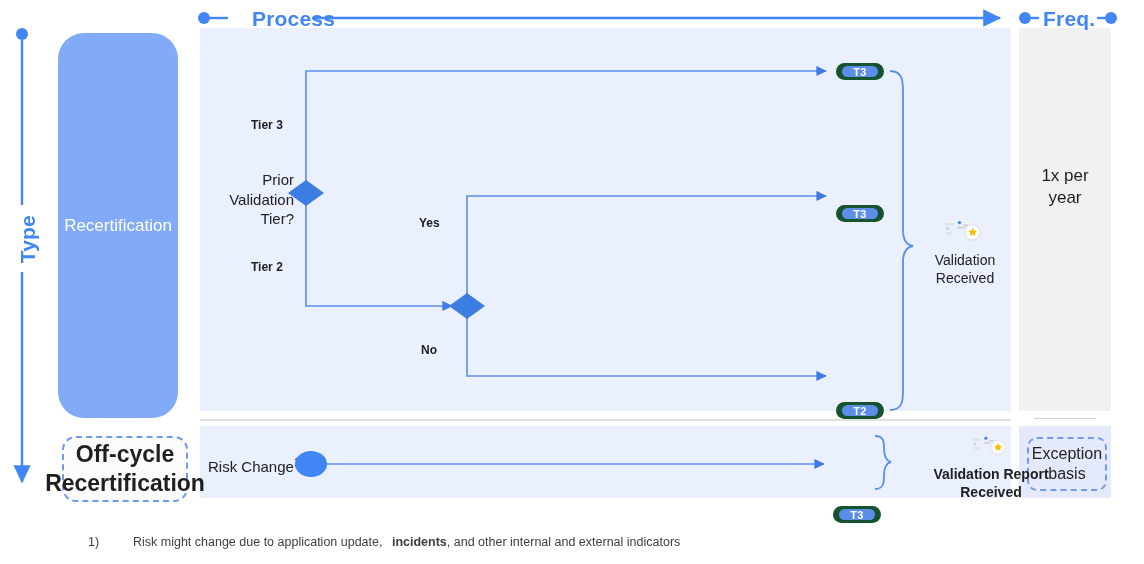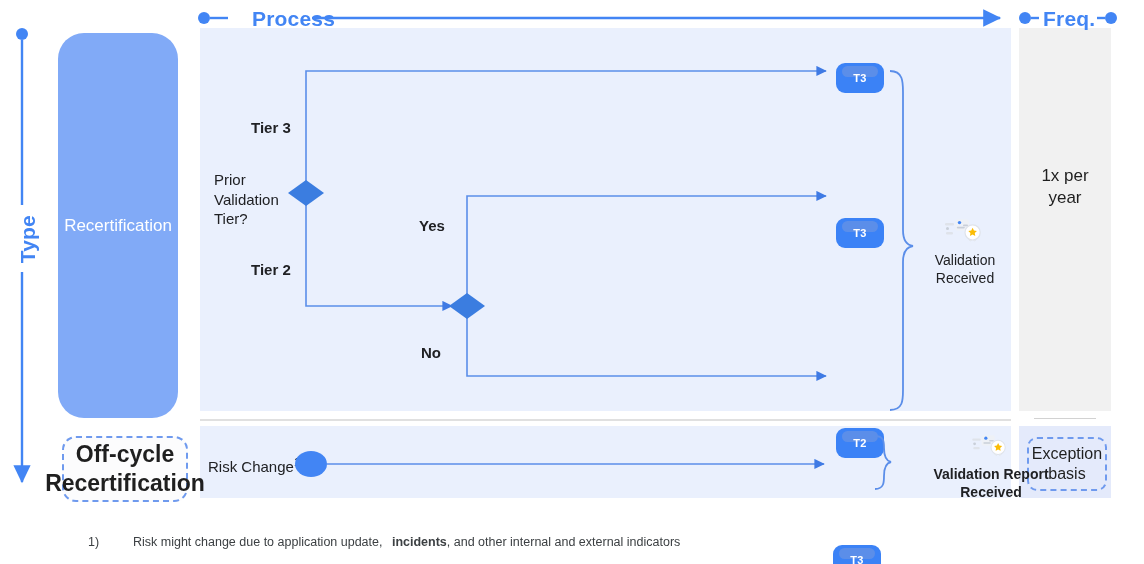--- a/index.html
+++ b/index.html
@@ -115,27 +115,27 @@
     background: #d2d2d2;
   }
 
   
   .flow-text {
     color: #202124;
     font-size: 15px;
     white-space: nowrap;
     line-height: 1.3;
   }
-  .flow-text.bold { font-weight: 700; font-size: 15px; }
-  .flow-text.center { text-align: left; }
+  .flow-text.bold { font-weight: 700; font-size: 12px; }
+  .flow-text.center { text-align: right; }
 
   
   .tier-pill {
-    width: 48px; height: 30px;
-    background: #3b82f6;
+    width: 48px; height: 17px;
+    background: #14532d;
     border-radius: 9px;
     display: flex;
     align-items: center;
     justify-content: center;
     position: relative;
   }
   .tier-pill .inner {
     width: 36px; height: 11px;
     background: #5b8ee9;
     border-radius: 6px;

